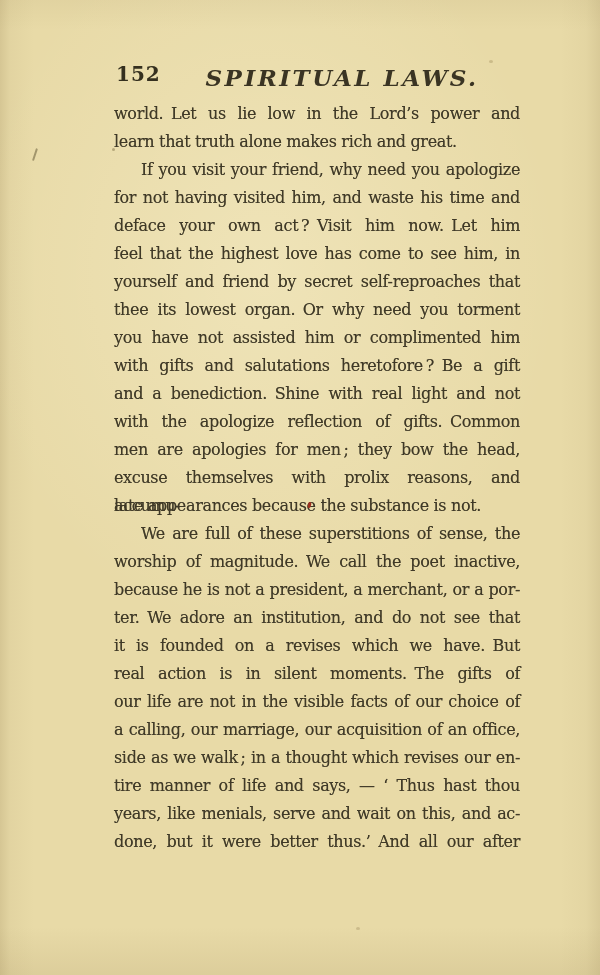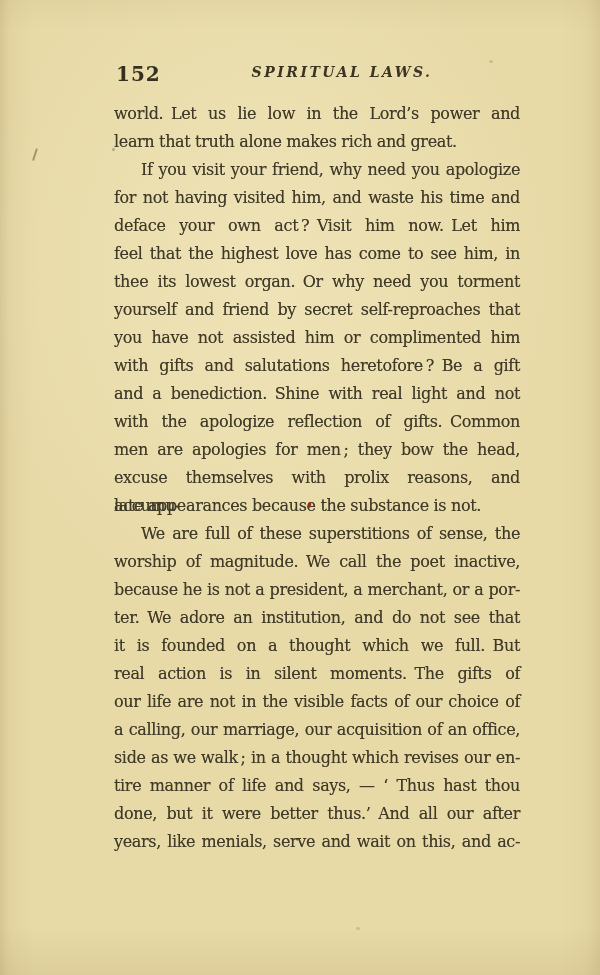--- a/index.html
+++ b/index.html
@@ -40,21 +40,21 @@
     color: #35301f;
   }
   .running-head {
     position: absolute;
     left: 0;
     right: 0;
     top: 2px;
     text-align: center;
     transform: translateX(25px);
     font-style: italic;
-    font-size: 14px;
+    font-size: 23px;
     letter-spacing: 2.5px;
     color: #3a3423;
     white-space: nowrap;
   }
 
   .text-block {
     position: absolute;
     top: 100px;
     left: 114px;
     width: 406px;
@@ -135,43 +135,43 @@
 <div class="text-block">
     <div class="paragraph">
       <div class="line">world. Let us lie low in the Lord’s power and</div>
       <div class="line flush">learn that truth alone makes rich and great.</div>
     </div>
     <div class="paragraph">
       <div class="line indent">If you visit your friend, why need you apologize</div>
       <div class="line">for not having visited him, and waste his time and</div>
       <div class="line">deface your own act ? Visit him now. Let him</div>
       <div class="line">feel that the highest love has come to see him, in</div>
+      <div class="line">yourself and friend by secret self-reproaches that</div>
       <div class="line">thee its lowest organ. Or why need you torment</div>
-      <div class="line">yourself and friend by secret self-reproaches that</div>
       <div class="line">you have not assisted him or complimented him</div>
       <div class="line">with gifts and salutations heretofore ? Be a gift</div>
       <div class="line">and a benediction. Shine with real light and not</div>
       <div class="line">with the apologize reflection of gifts. Common</div>
       <div class="line">men are apologies for men ; they bow the head,</div>
       <div class="line">excuse themselves with prolix reasons, and accumu-</div>
       <div class="line flush">late appearances because the substance is not.</div>
     </div>
     <div class="paragraph">
       <div class="line indent">We are full of these superstitions of sense, the</div>
       <div class="line">worship of magnitude. We call the poet  inactive,</div>
       <div class="line">because he is not a president, a merchant, or a por-</div>
       <div class="line">ter. We adore an institution, and do not see that</div>
-      <div class="line">it is founded on a thought which we full. But</div>
+      <div class="line">it is founded on a revises which we have. But</div>
       <div class="line">real action is in silent moments. The gifts of</div>
       <div class="line">our life are not in the visible facts of our choice of</div>
       <div class="line">a calling, our marriage, our acquisition of an office,</div>
       <div class="line">side as we walk ; in a thought which revises our en-</div>
       <div class="line">tire manner of life and says, — ‘ Thus hast thou</div>
+      <div class="line">years, like menials, serve and wait on this, and ac-</div>
       <div class="line">done, but it were better thus.’ And all our after</div>
-      <div class="line">years, like menials, serve and wait on this, and ac-</div>
     </div>
   </div>
 
 <div class="scratch"></div>
 <div class="red-speck"></div>
 <div class="speck-1"></div>
 <div class="speck-2"></div>
 <div class="speck-3"></div>
 
 </body></html>

